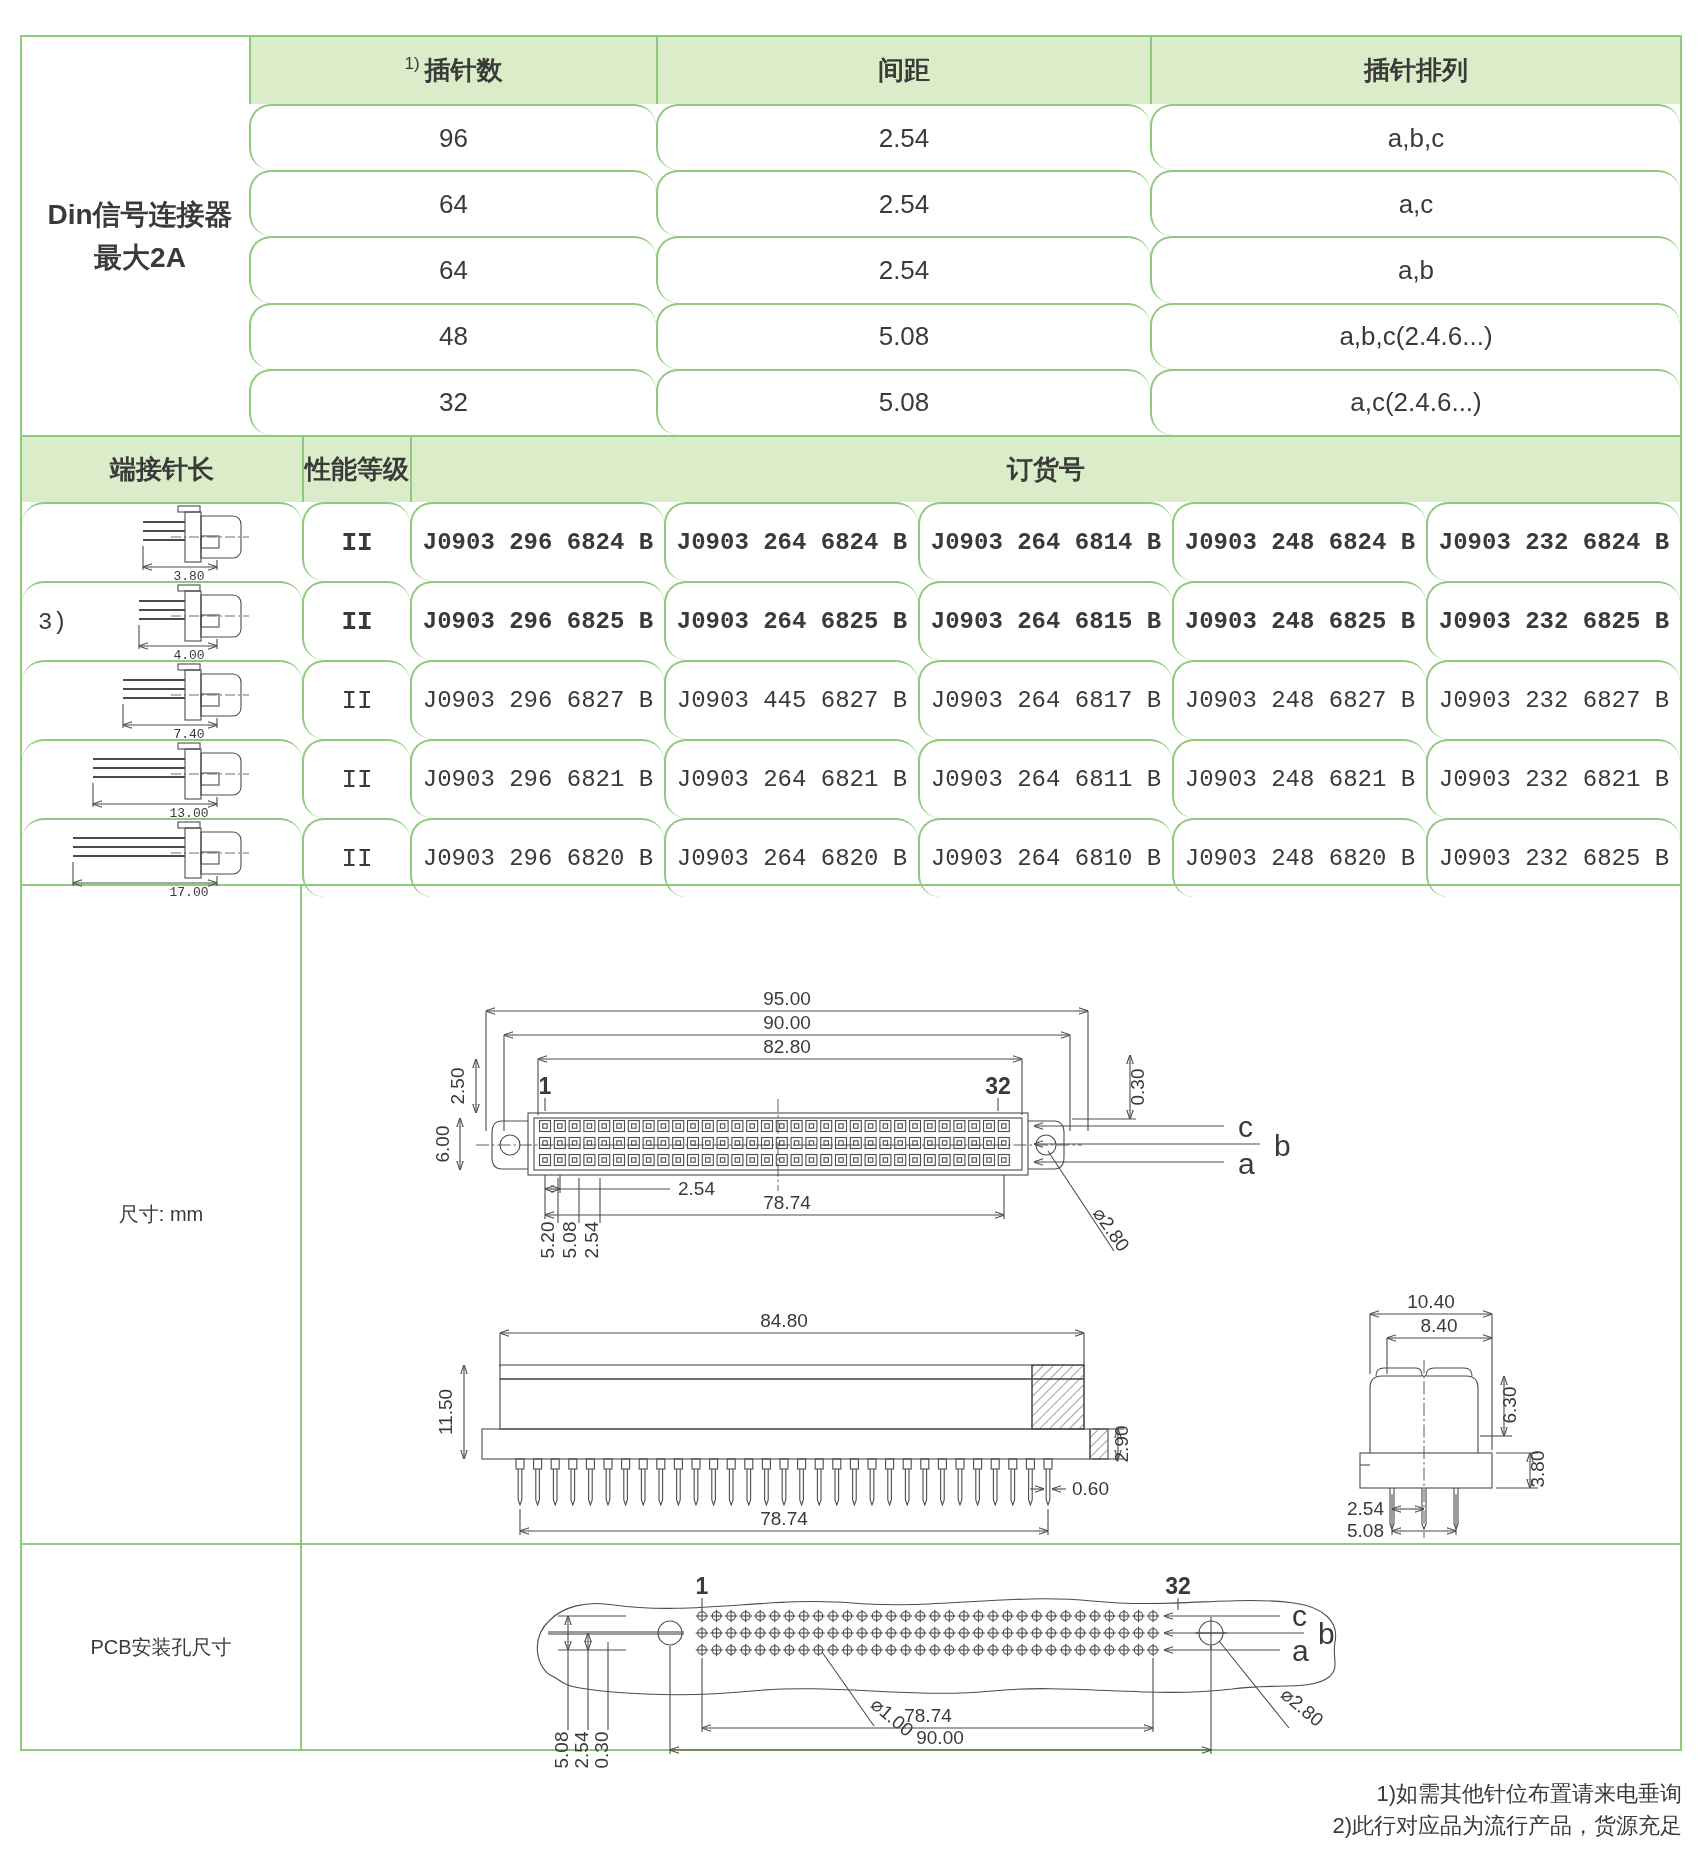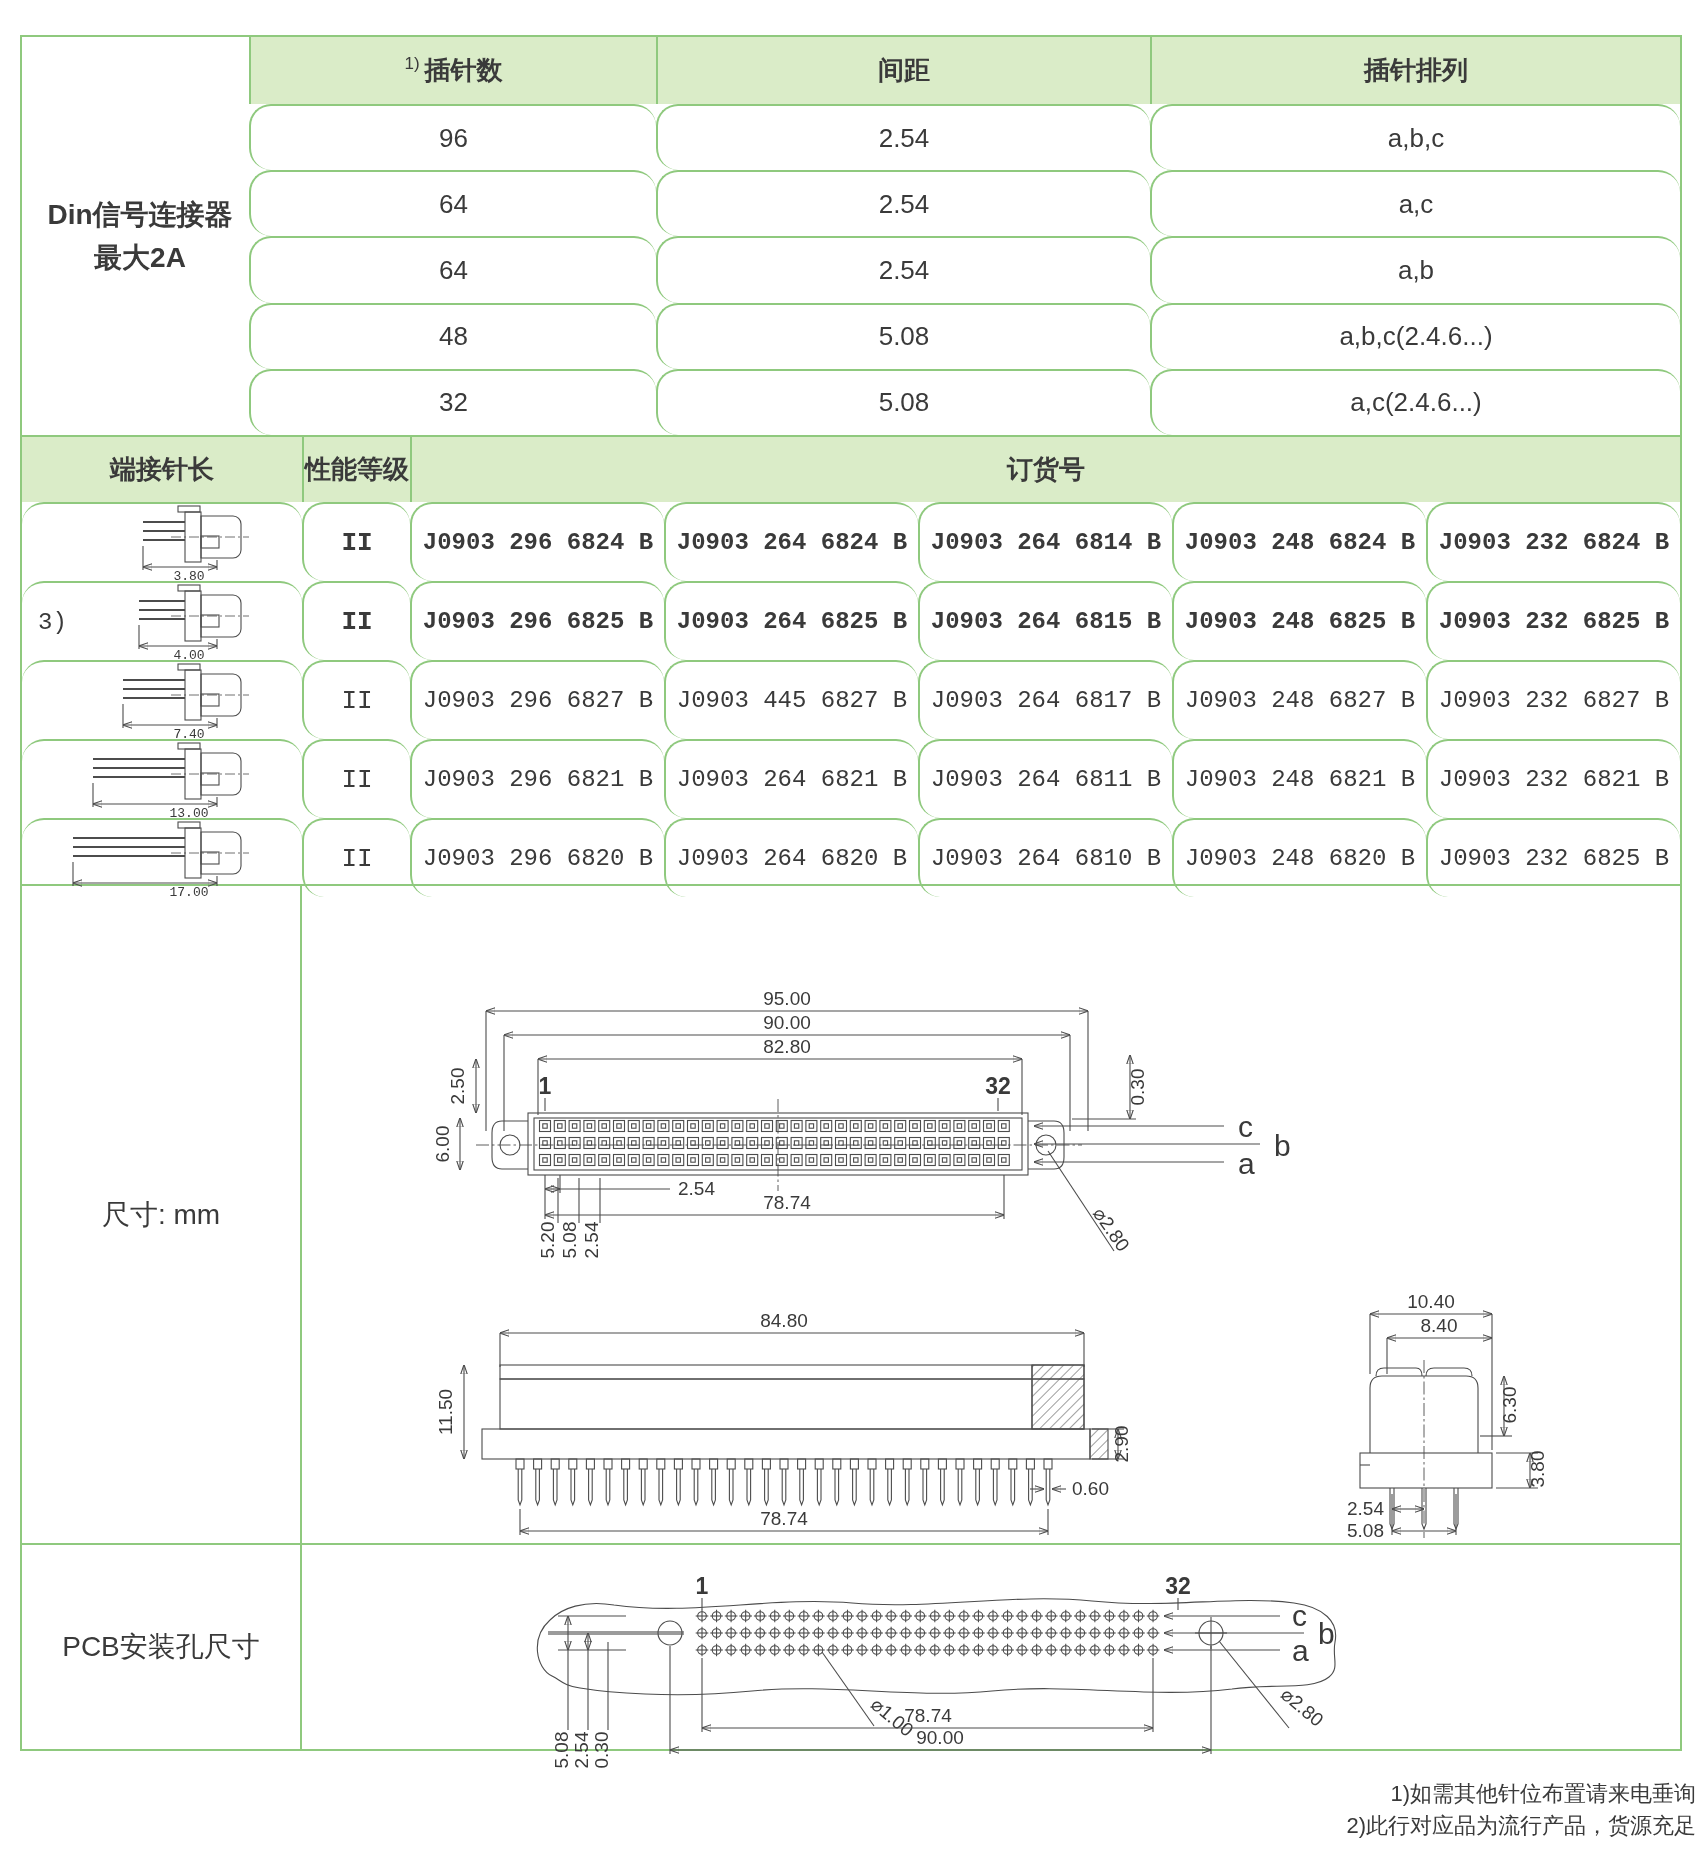--- a/index.html
+++ b/index.html
@@ -31,21 +31,21 @@
   .ord{font-size:24px;}
   .ordb{font-weight:bold;}
   .grade{font-size:26px;}
   .diagcell{position:relative;}
   .notemark{position:absolute;left:16px;top:50%;transform:translateY(-50%);font-size:24px;}
 
   .sec{position:absolute;left:20px;width:1662px;border:2px solid var(--g);border-top:none;box-sizing:border-box;display:flex;}
   .sa{top:886px;height:659px;}
   .sb{top:1545px;height:206px;}
   .seclbl{width:280px;flex:none;border-right:2px solid var(--g);display:flex;align-items:center;justify-content:center;
-          font-size:28px;box-sizing:border-box;}
+          font-size:20px;box-sizing:border-box;}
   .secbody{position:relative;flex:1;margin-top:33px;}
 
   svg.tek{position:absolute;overflow:visible;}
   .tek line,.tek path,.tek rect,.tek circle{stroke:var(--ln);fill:none;stroke-width:1.1px;}
   .tek text{fill:var(--tx);stroke:none;font-size:19px;font-family:"Liberation Sans","DejaVu Sans",sans-serif;}
   .tek .cl{stroke-dasharray:13 3 2.5 3;stroke-width:0.9px;}
   .tek .dim{marker-start:url(#arw);marker-end:url(#arw);}
   .tek .dimS{marker-start:url(#arw);}
   .tek .dimE{marker-end:url(#arw);}
   .tek .abc{font-size:30px;}
@@ -53,21 +53,21 @@
   .tek .hx{fill:url(#hx);}
   .tek .gline{stroke:#9b9b9b;stroke-width:4px;}
 
   svg.conn{display:block;margin:0 auto;overflow:visible;}
   .conn line,.conn path,.conn rect{stroke:var(--ln);fill:none;stroke-width:1.1px;}
   .conn .pin{stroke-width:2.2px;}
   .conn .cl{stroke-dasharray:10 3 2 3;stroke-width:0.8px;}
   .conn .dim{marker-start:url(#arw);marker-end:url(#arw);}
   .conn text{font-size:13px;fill:var(--tx);stroke:none;}
 
-  .foot{position:absolute;right:4px;top:1778px;text-align:right;font-size:22px;line-height:32px;}
+  .foot{position:absolute;right:18px;top:1778px;text-align:right;font-size:22px;line-height:32px;}
 </style>
 </head>
 <body>
 
 <div class="page">
 
   <div class="t1">
     <div class="cell prodlbl">
       <span>Din信号连接器</span>
       <span>最大2A</span>

